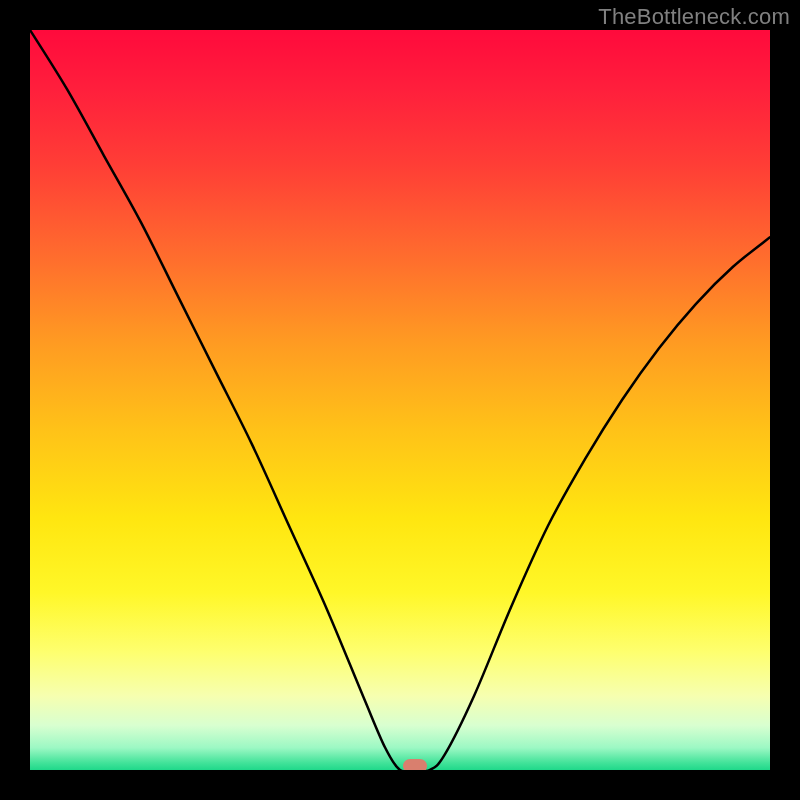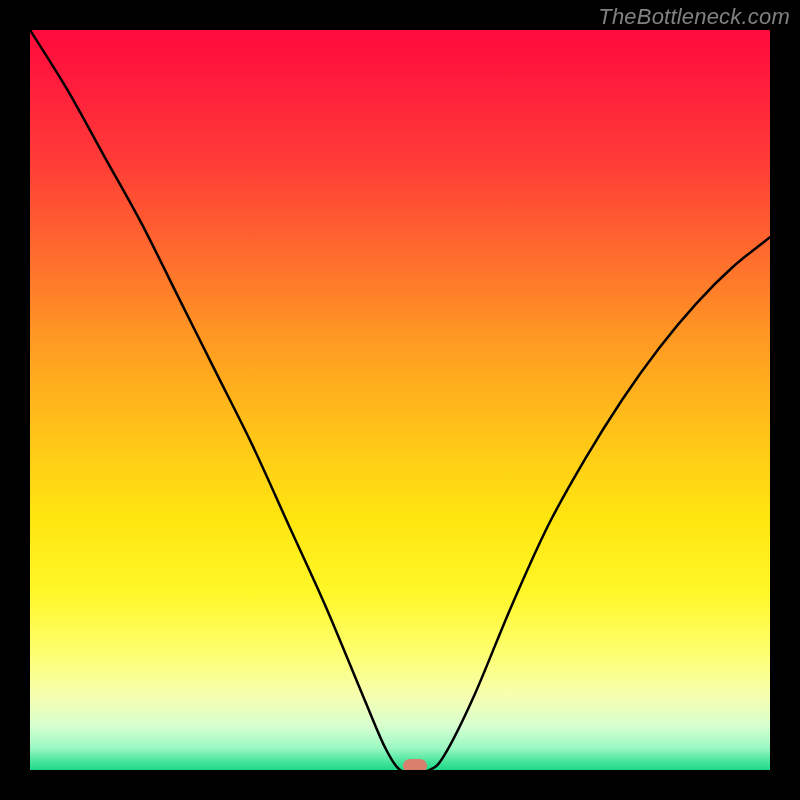--- a/index.html
+++ b/index.html
@@ -19,21 +19,20 @@
   }
   .watermark {
     position: absolute;
     top: 4px;
     right: 10px;
     color: #808080;
     font-size: 22px;
     font-weight: 500;
     letter-spacing: 0.2px;
     z-index: 10;
-    font-style: italic;
   }
   .plot {
     position: absolute;
     left: 30px;
     top: 30px;
     width: 740px;
     height: 740px;
     overflow: hidden;
   }
   .gradient {

